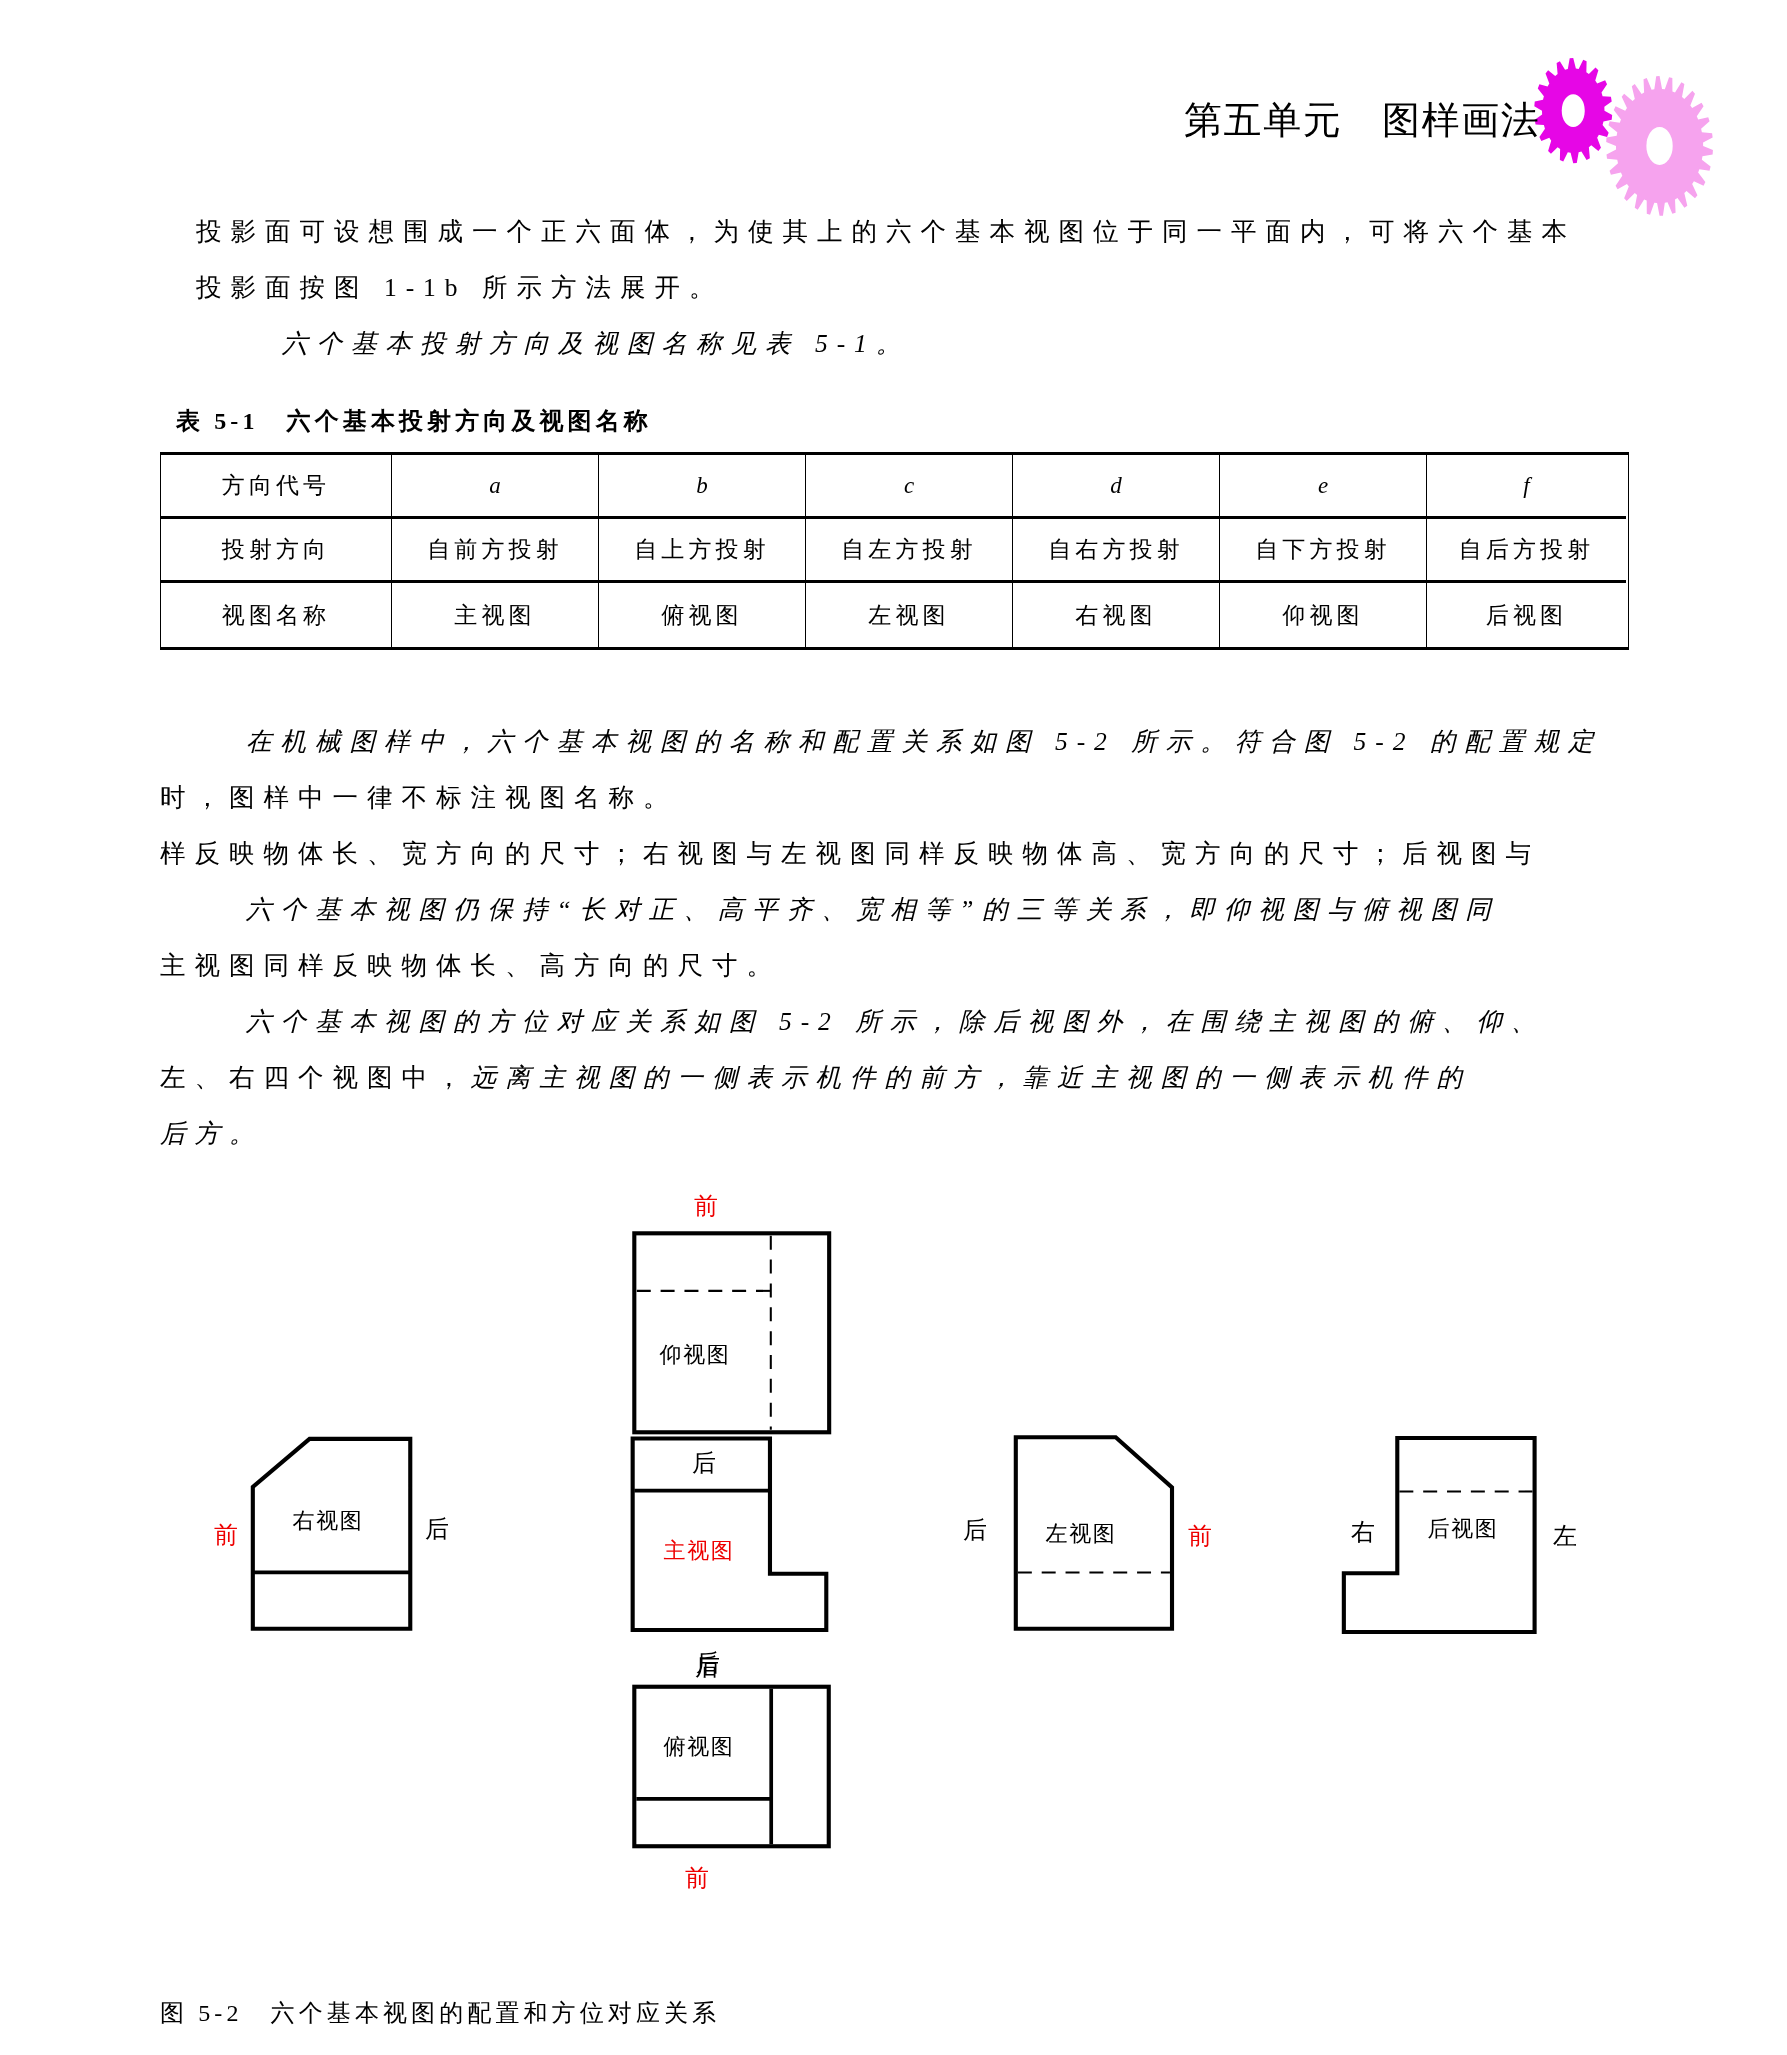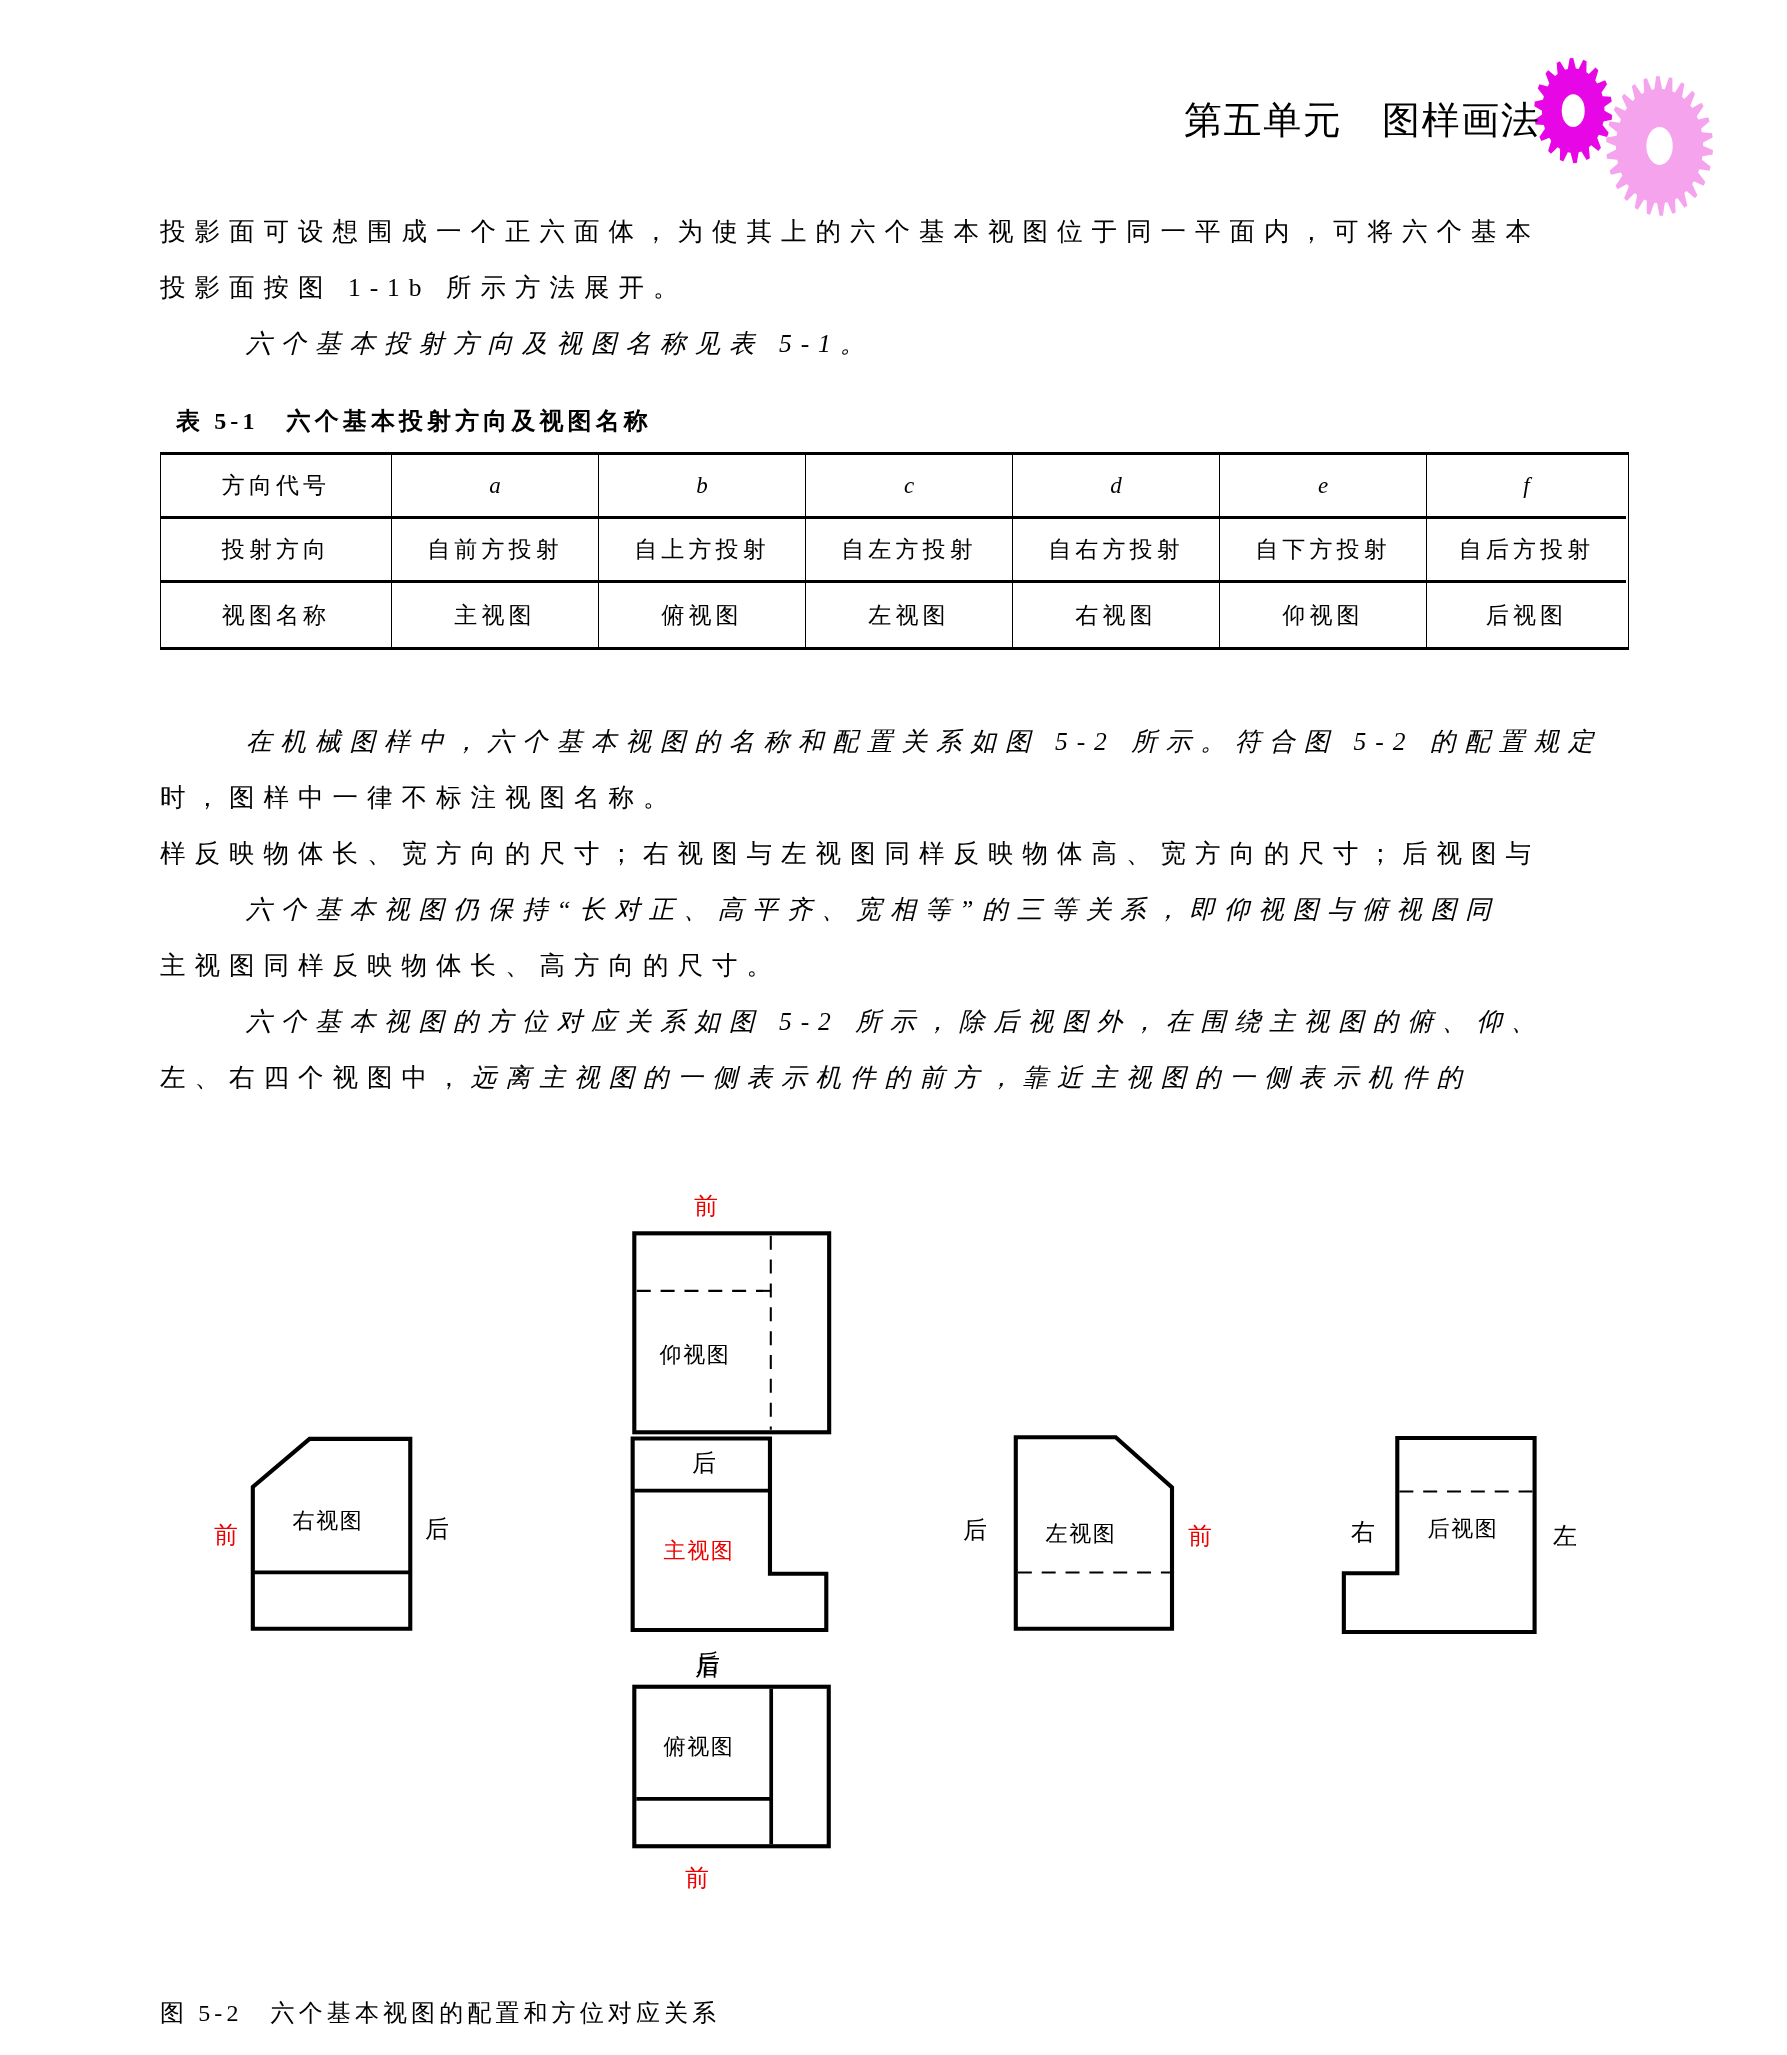--- a/index.html
+++ b/index.html
@@ -82,21 +82,21 @@
     <polygon points="3399,3498 3733,3498 3733,3970 3269,3970 3269,3827 3399,3827" fill="none" stroke="#000" stroke-width="10"></polygon>
     <line x1="3404" y1="3628" x2="3728" y2="3628" stroke="#000" stroke-width="5" stroke-dasharray="34 24"></line>
 
     <rect x="1543" y="4103" width="473" height="388" fill="none" stroke="#000" stroke-width="10"></rect>
     <line x1="1876" y1="4108" x2="1876" y2="4486" stroke="#000" stroke-width="9"></line>
     <line x1="1548" y1="4376" x2="1876" y2="4376" stroke="#000" stroke-width="9"></line>
   </svg>
 
   <div class="header-title">第五单元　图样画法</div>
 
-  <div class="body-block" style="top:204px;">
+  <div class="body-block" style="top:204px;margin-left:36px;">
     <div class="line">投影面可设想围成一个正六面体，为使其上的六个基本视图位于同一平面内，可将六个基本</div>
     <div class="line">投影面按图 1-1b 所示方法展开。</div>
     <div class="line indent">六个基本投射方向及视图名称见表 5-1。</div>
   </div>
 
   <div class="table-title">表 5-1　六个基本投射方向及视图名称</div>
 
   <div class="data-table">
     <div class="cell">方向代号</div>
     <div class="cell">
@@ -136,20 +136,21 @@
   </div>
 
   <div class="body-block" style="top:714px;">
     <div class="line indent">在机械图样中，六个基本视图的名称和配置关系如图 5-2 所示。符合图 5-2 的配置规定</div>
     <div class="line">时，图样中一律不标注视图名称。</div>
     <div class="line">样反映物体长、宽方向的尺寸；右视图与左视图同样反映物体高、宽方向的尺寸；后视图与</div>
     <div class="line indent">六个基本视图仍保持“长对正、高平齐、宽相等”的三等关系，即仰视图与俯视图同</div>
     <div class="line">主视图同样反映物体长、高方向的尺寸。</div>
     <div class="line indent">六个基本视图的方位对应关系如图 5-2 所示，除后视图外，在围绕主视图的俯、仰、</div>
     <div class="line"><span>左、右四个视图中，</span><span class="kai">远离主视图的一侧表示机件的前方，靠近主视图的一侧表示机件的</span></div>
+    <div class="line kai">后方。</div>
   </div>
 
   <span class="dir-label red" style="left:706px; top:1206px;">前</span>
   <span class="fig-label" style="left:695px; top:1355px;">仰视图</span>
   <span class="dir-label" style="left:704px; top:1463px;">后</span>
 
   <span class="dir-label red" style="left:226px; top:1535px;">前</span>
   <span class="fig-label" style="left:328px; top:1521px;">右视图</span>
   <span class="dir-label" style="left:437px; top:1529px;">后</span>
 

